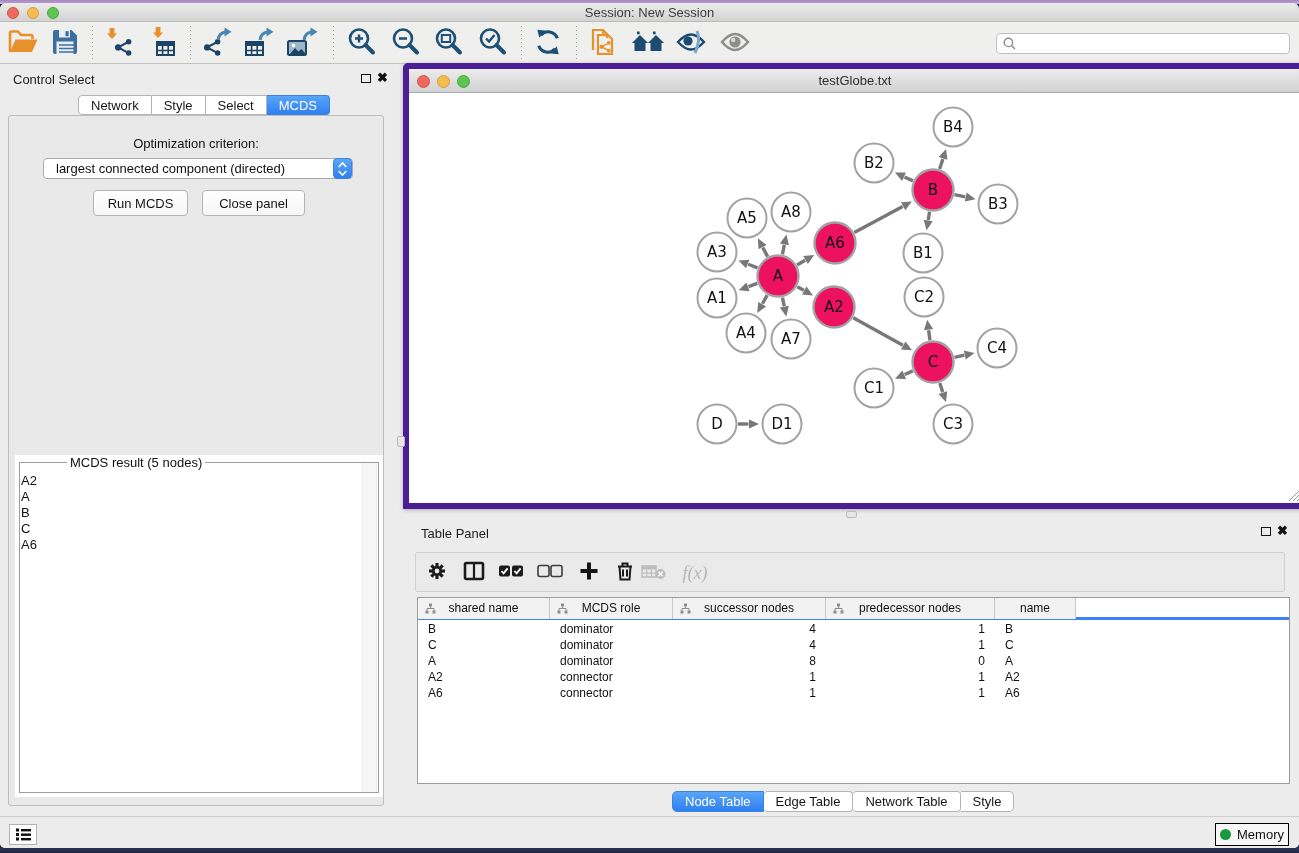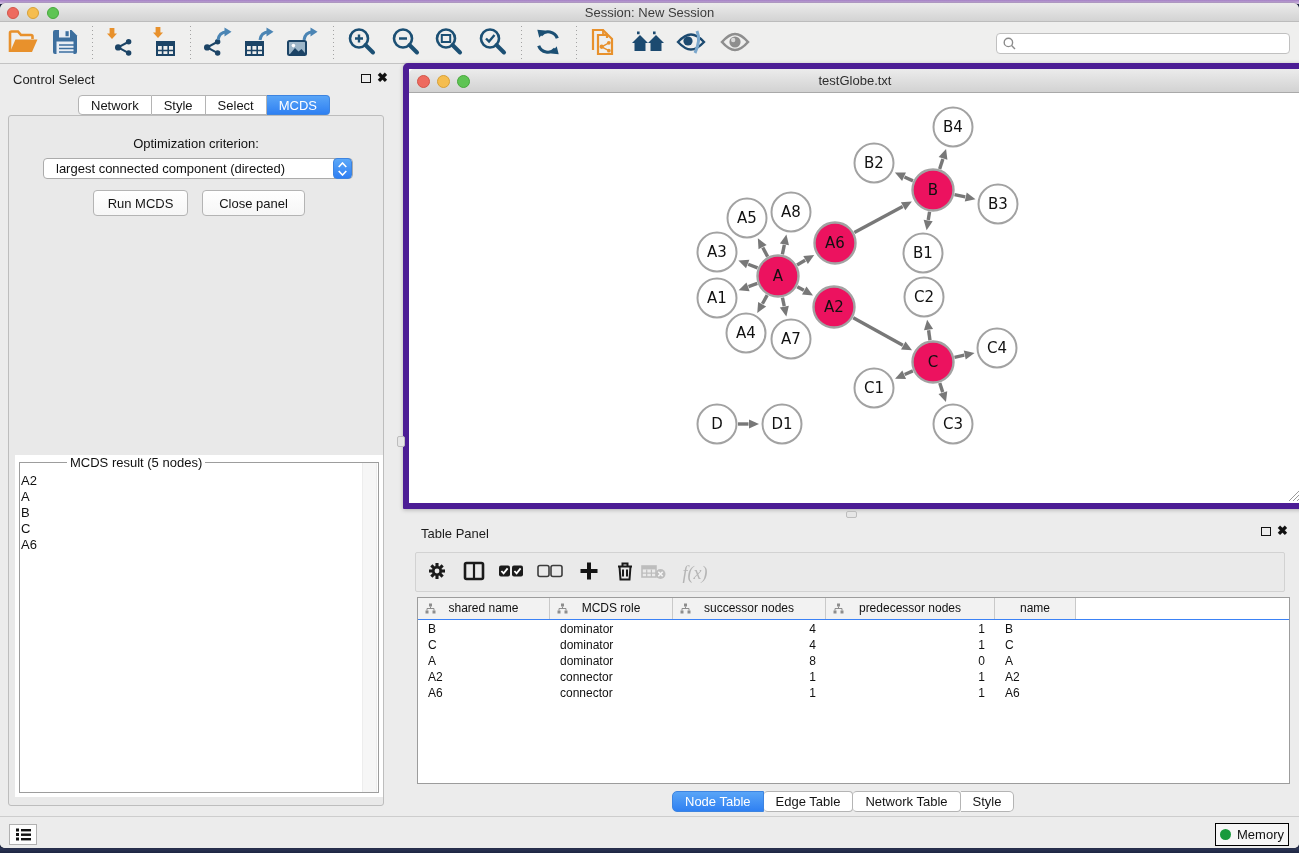--- a/index.html
+++ b/index.html
@@ -96,21 +96,21 @@
 
   
   #tp-title { left:421px; top:523px; font-size:13px; color:#1d1d1d; }
   #tp-float { left:1261px; top:524px; }
   #tp-close { left:1277px; top:523px; }
   #tp-toolbar { left:415px; top:549px; width:870px; height:40px; background:#eaeaea; border:1px solid #d2d2d2; border-radius:2px; }
   .tp-icon { position:absolute; top:0; height:40px; display:flex; align-items:center; justify-content:center; width:34px; }
   #tp-fx { font-family:"Liberation Serif",serif; font-style:italic; font-size:18px; color:#b5b5b5; }
 
   #data-table { left:417px; top:594px; width:873px; height:187px; background:#fff; border:1px solid #9c9c9c; overflow:hidden; }
-  #dt-header { position:absolute; left:0; top:0; height:22px; width:100%; border-bottom:1px solid #3b82f6; }
+  #dt-header { position:absolute; left:0; top:0; height:22px; width:100%; border-bottom:3px solid #3b82f6; }
   .dt-hcell { position:absolute; top:0; height:21px; background:#f2f2f2; border-right:1px solid #c9c9c9;
     font-size:12px; color:#111; }
   .dt-hcell .lbl { position:absolute; width:100%; text-align:center; top:3px; }
   .dt-hcell svg { position:absolute; left:7px; top:5px; }
   .dt-row { position:absolute; height:16px; font-size:12px; color:#111; width:100%; }
   .dt-cell { position:absolute; top:1px; }
 
   #tp-tabs { left:672px; top:788px; }
   #tp-tabs .seg-btn { height:21px; border-radius:4px; }
   #tp-tabs .seg-btn:first-child { border-radius:5px 0 0 5px; }

